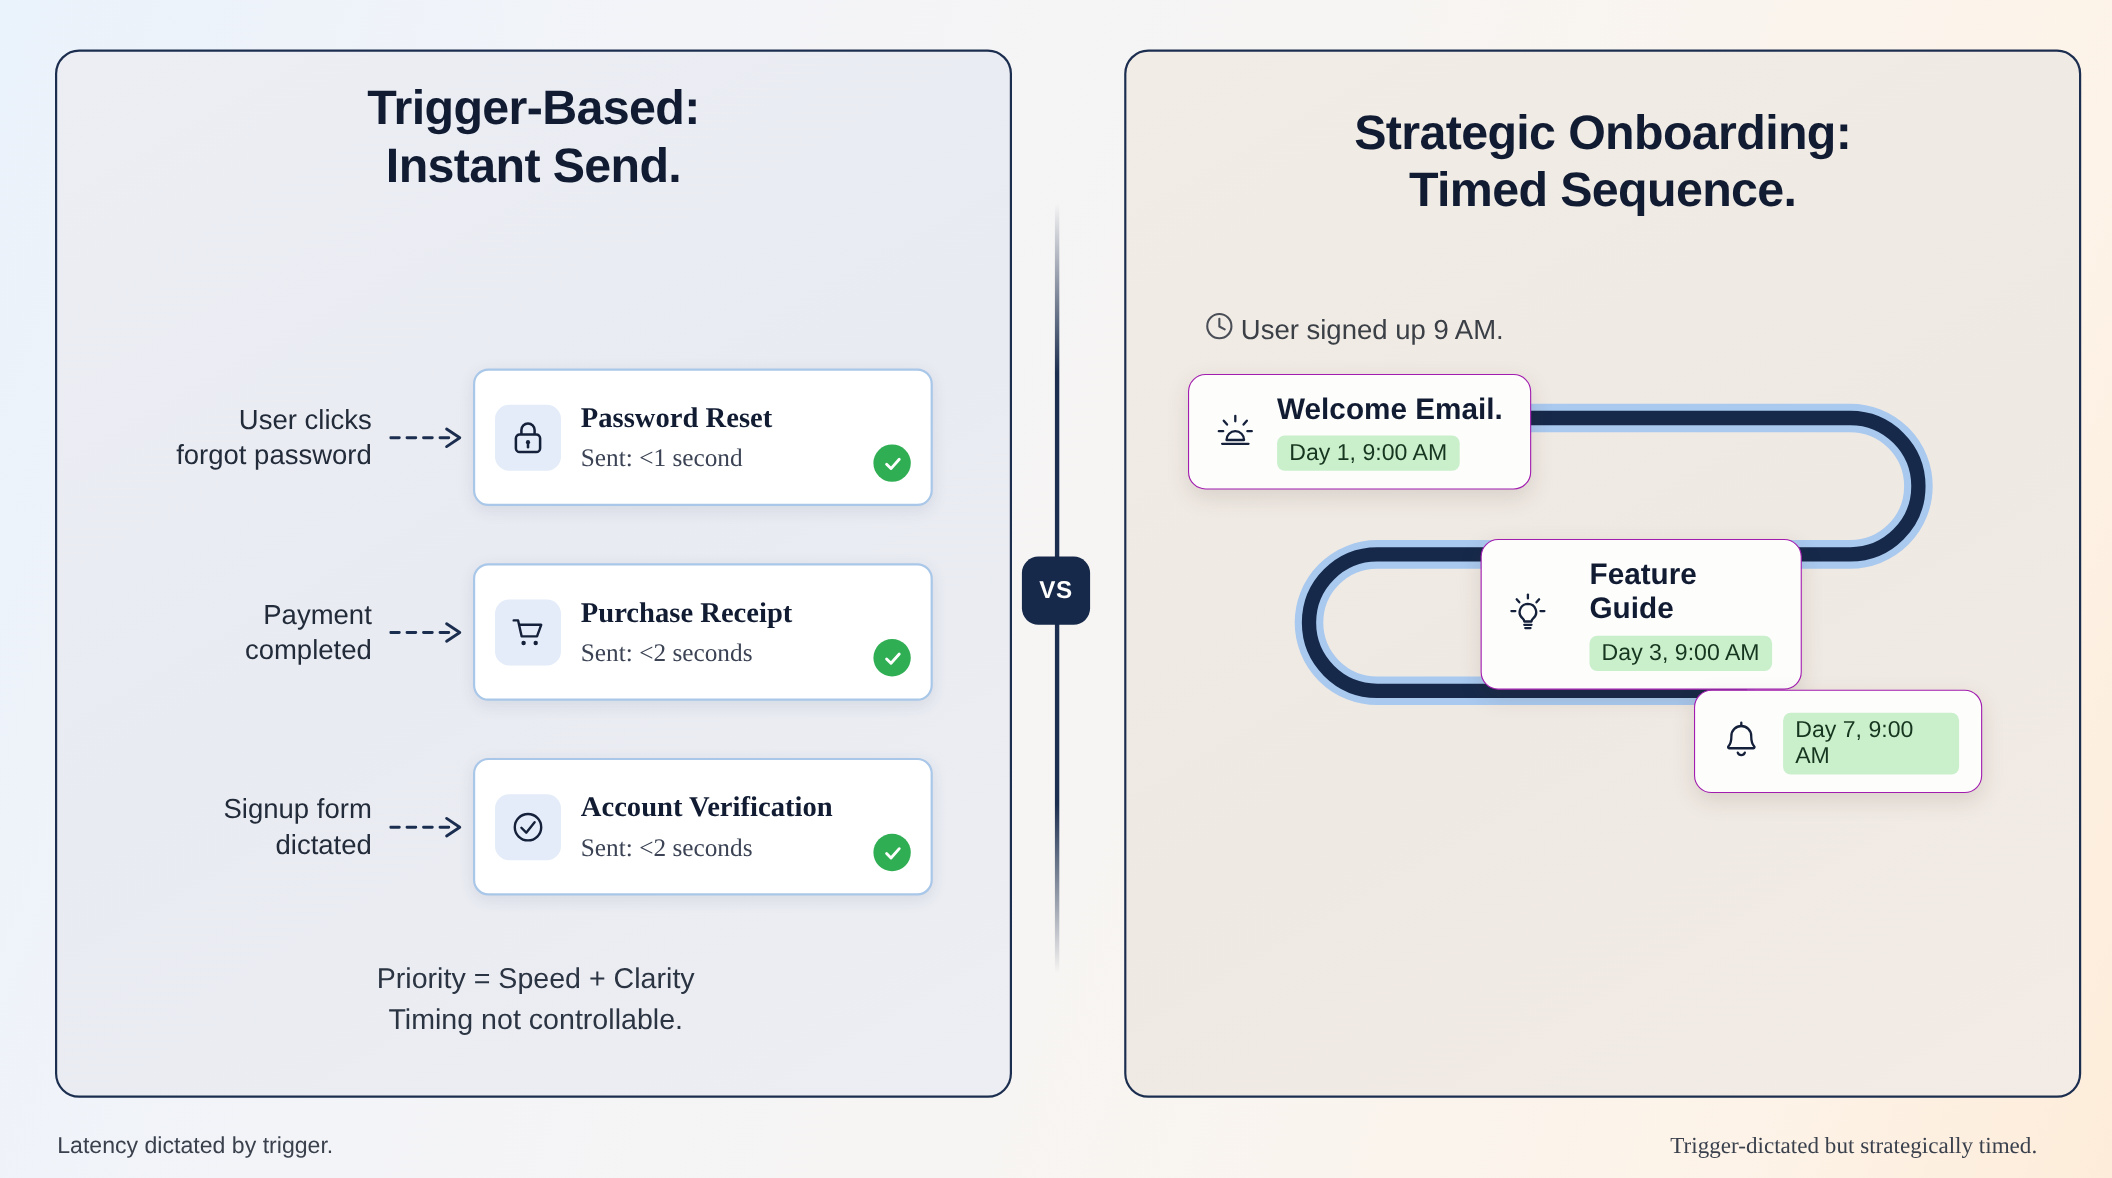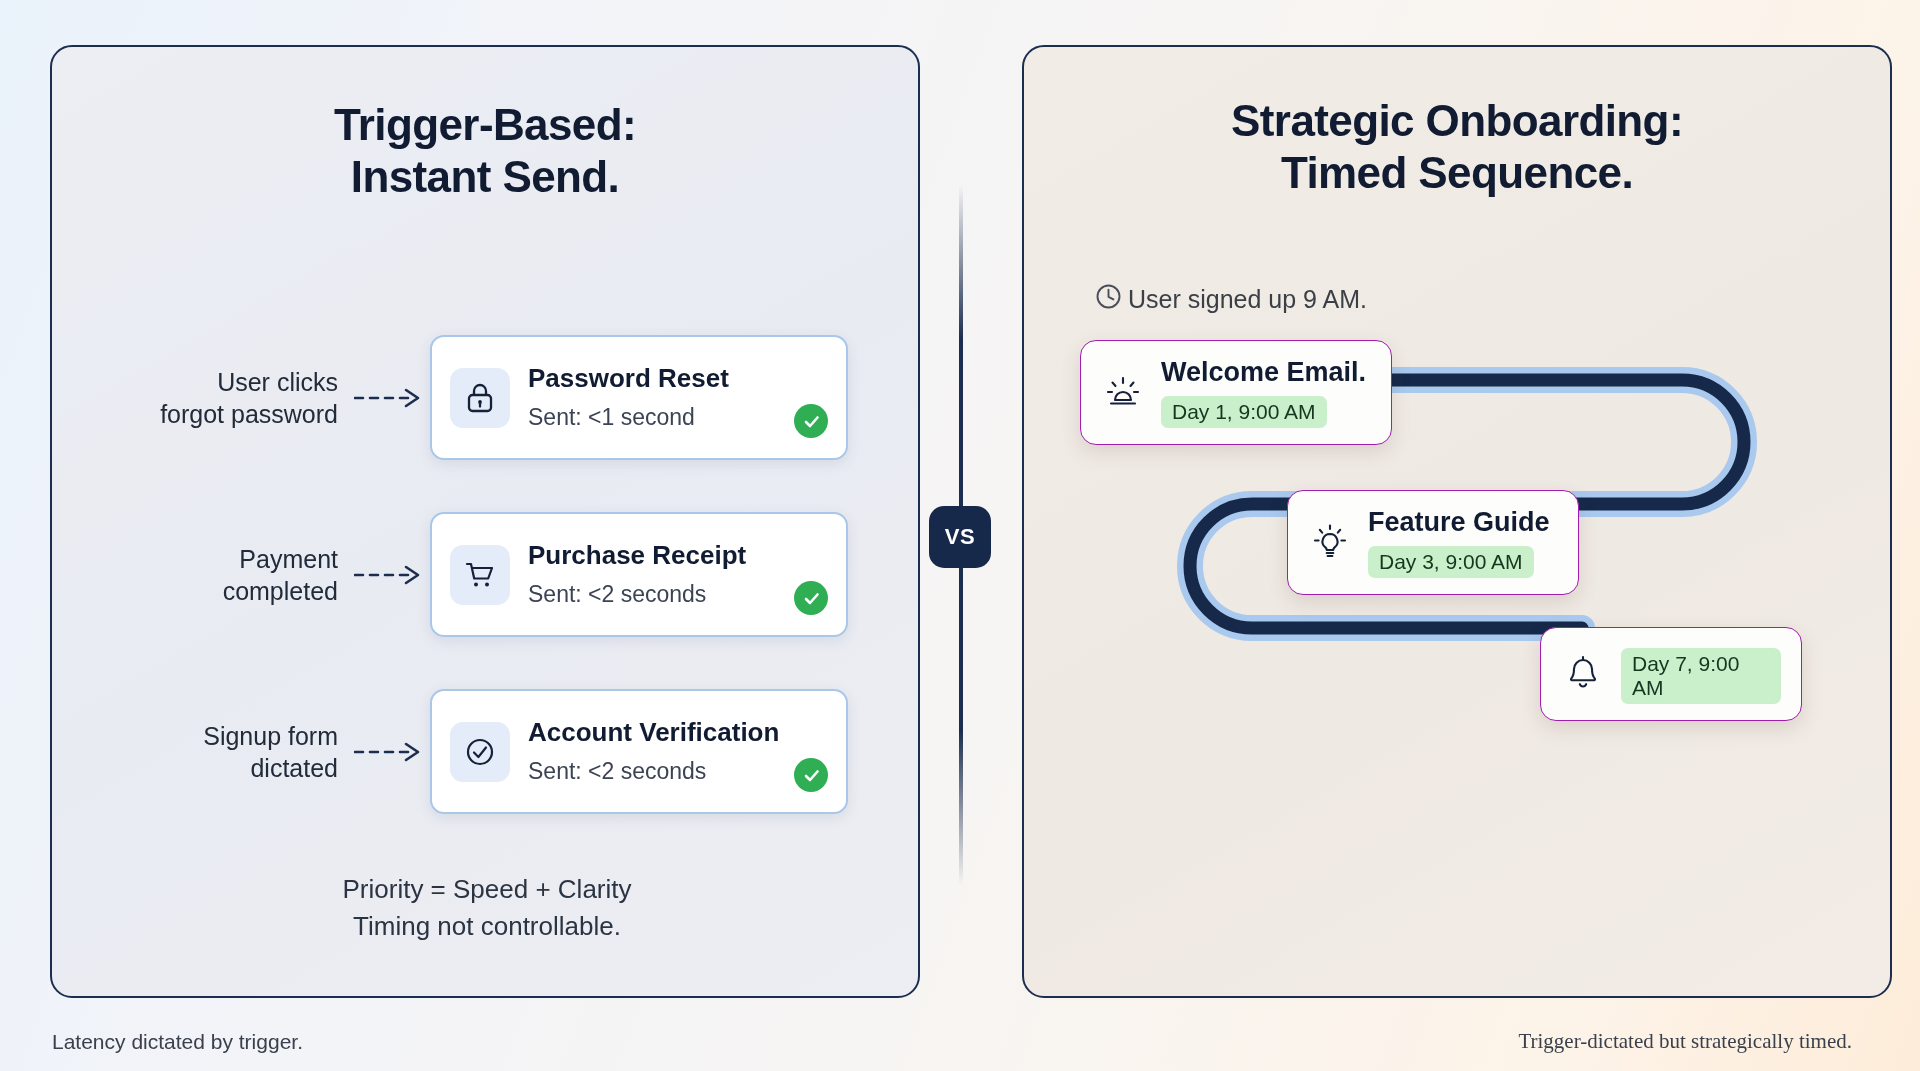--- a/index.html
+++ b/index.html
@@ -27,21 +27,21 @@
     background:linear-gradient(150deg,#f2ece7 0%,#efe9e3 55%,#f3ece6 100%);
   }
 
   .panel-title{
     text-align:center;
     color:#111c33;
     font-weight:bold;
     font-size:44px;
     line-height:1.18;
     letter-spacing:-0.6px;
-    margin-top:52px;
+    margin-top:26px;
   }
   .panel-right .panel-title{ margin-top:48px; }
 
   
   .divider{
     position:absolute;
     left:959px; top:185px;
     width:4px; height:700px;
     background:linear-gradient(180deg,rgba(28,46,79,0) 0%,#1c2e4f 22%,#1c2e4f 78%,rgba(28,46,79,0) 100%);
   }
@@ -85,20 +85,21 @@
     position:relative;
     flex:0 0 auto;
     width:418px;
     min-height:125px;
     background:#ffffff;
     border:2px solid #a9c7e8;
     border-radius:14px;
     box-shadow:0 4px 14px rgba(40,60,100,0.10);
     display:flex; align-items:center;
     padding:16px 18px;
+    font-family:Liberation Serif, serif;
   }
   .tcard-icon{
     width:60px; height:60px;
     flex:0 0 60px;
     background:#e3ecf8;
     border-radius:13px;
     display:flex; align-items:center; justify-content:center;
     margin-right:18px;
   }
   .tcard-body{ flex:1 1 auto; }
@@ -172,21 +173,21 @@
   .chip{
     display:inline-block;
     background:#c9f0cb;
     color:#17361f;
     font-size:21px;
     border-radius:7px;
     padding:4px 11px;
   }
 
   #scard-welcome{ left:1080px; top:340px; width:312px; }
-  #scard-feature{ left:1287px; top:490px; width:292px; }
+  #scard-feature{ left:1346px; top:490px; width:292px;gap:18px; }
   #scard-activation{ left:1540px; top:627px; width:262px; }
   #scard-activation .scard-title{ line-height:1.22; }
   #scard-activation .chip{ margin-top:4px; }
 
   
   .foot{
     position:absolute;
     bottom:17px;
     color:#3a414d;
     font-size:21px;

